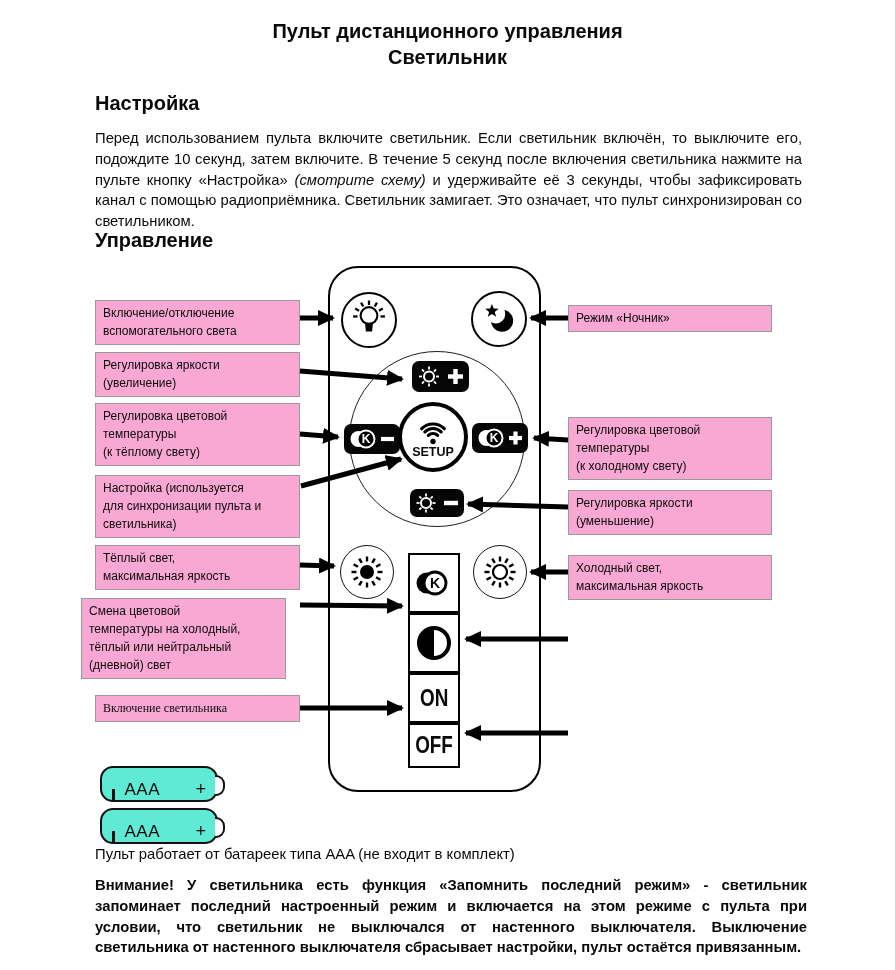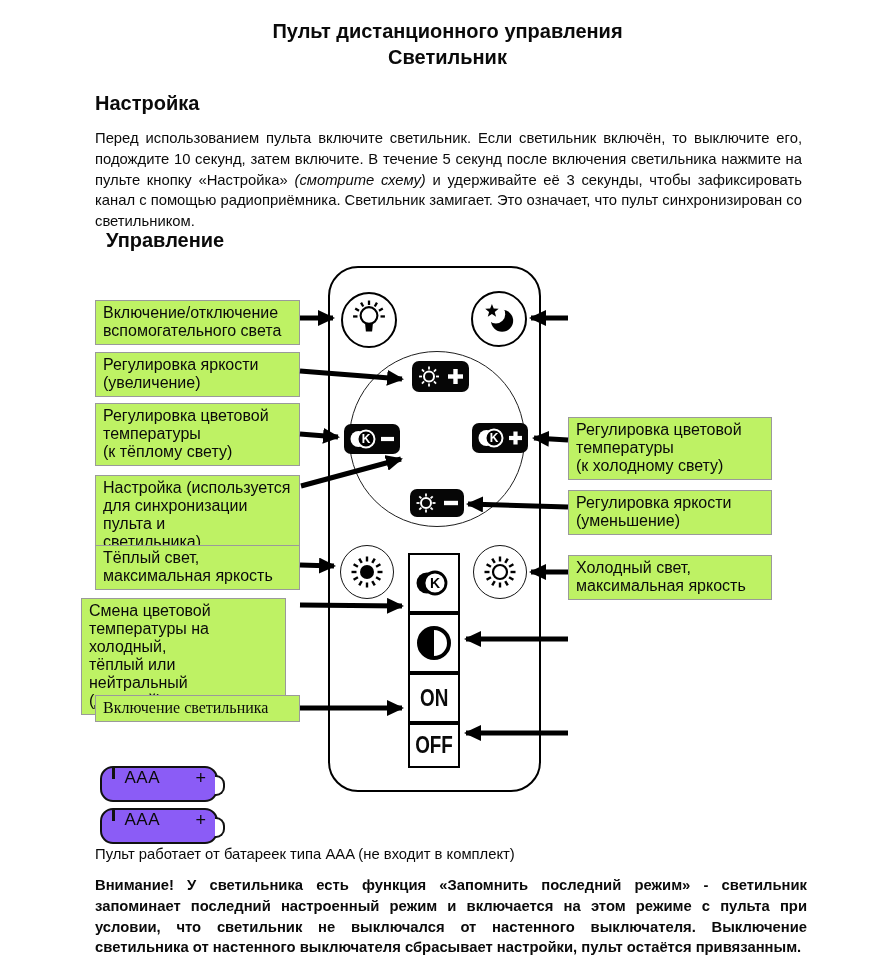--- a/index.html
+++ b/index.html
@@ -3,58 +3,58 @@
 <meta charset="utf-8">
 <style>
   html,body{margin:0;padding:0;background:#e8e8e8;}
   .page{position:relative;width:895px;height:970px;background:#ffffff;
         font-family:"Liberation Sans",sans-serif;color:#0a0a0a;overflow:hidden;}
   .abs{position:absolute;}
   .title{left:0;width:895px;text-align:center;font-size:20px;font-weight:bold;}
   .h2{font-size:20px;font-weight:bold;}
   .para{font-size:14.8px;line-height:20.8px;text-align:justify;}
   .warning{font-weight:bold;}
-  .callout{border:1.5px solid #9a9a9a;background:#bef264;padding:3px 7px 4px 7px;
-           font-size:16px;line-height:18px;white-space:pre-line;width:189px;}
+  .callout{border:1.5px solid #9a9a9a;background:#f9a8d4;padding:3px 7px 4px 7px;
+           font-size:12px;line-height:18px;white-space:pre-line;width:189px;}
   .callout.right{width:188px;}
   .remote-body{border:2px solid #000;border-radius:30px;background:#fff;}
   .circle-btn{border-radius:50%;background:#fff;display:flex;align-items:center;justify-content:center;}
   .thin{border:2.2px solid #000;}
   .sun-big{border:1.8px solid #151515;}
   .big-ring{border:1.6px solid #1f1f1f;border-radius:50%;}
   .pill{background:#060606;border-radius:7px;display:flex;align-items:center;justify-content:center;}
   .setup-btn{border:4px solid #000;border-radius:50%;background:#fff;display:flex;flex-direction:column;
              align-items:center;justify-content:center;}
   .setup-label{font-size:12.5px;font-weight:bold;letter-spacing:0;margin-top:-1px;}
   .column{border:2px solid #000;background:#fff;box-sizing:border-box;display:flex;flex-direction:column;}
   .cell{display:flex;align-items:center;justify-content:center;background:#fff;}
   .sepbar{height:4px;background:#000;flex:none;}
   .onoff{font-size:23px;font-weight:bold;display:inline-block;transform:scaleX(.82);}
-  .battery{width:118px;height:36px;border:2.5px solid #111;border-radius:13px;background:#8b5cf6;
-           display:flex;align-items:flex-start;padding:0 10px 0 10px;box-sizing:border-box;}
+  .battery{width:118px;height:36px;border:2.5px solid #111;border-radius:13px;background:#5eead4;
+           display:flex;align-items:flex-end;padding:0 10px 0 10px;box-sizing:border-box;}
   .battery .tick{width:2.5px;height:11px;background:#111;margin-right:10px;flex:none;}
   .battery .aaa{font-size:17px;letter-spacing:.5px;}
   .battery .plus{margin-left:auto;font-size:18px;}
   .nub{position:absolute;width:8px;height:17px;border:2.5px solid #111;border-left:none;
        border-radius:0 9px 9px 0;background:#fff;}
   svg{display:block;}
   .arrowlayer{pointer-events:none;}
 </style>
 </head>
 <body>
 
 <div class="page">
 
   <div class="abs title" style="top:20px;">Пульт дистанционного управления</div>
   <div class="abs title" style="top:46px;">Светильник</div>
 
   <div class="abs h2" style="left:95px;top:92px;">Настройка</div>
   <div class="abs para" style="left:95px;top:128px;width:707px;"><span>Перед использованием пульта включите светильник. Если светильник включён, то выключите его, подождите 10 секунд, затем включите. В течение 5 секунд после включения светильника нажмите на пульте кнопку «Настройка» </span><i>(смотрите схему)</i><span> и удерживайте её 3 секунды, чтобы зафиксировать канал с помощью радиоприёмника. Светильник замигает. Это означает, что пульт синхронизирован со светильником.</span></div>
 
-  <div class="abs h2" style="left:106px;top:229px;">Управление</div>
+  <div class="abs h2" style="left:95px;top:229px;">Управление</div>
 
   <div class="abs remote-body" style="left:328px;top:266px;width:209px;height:522px;"></div>
 
   <div class="abs circle-btn thin" style="left:341px;top:292px;width:52px;height:52px;">
     <span>
       <svg width="46" height="46" viewBox="0 0 52 52">
         <g stroke="#000" stroke-width="2.6">
           <line x1="13" y1="22" x2="8" y2="22"></line>
             <line x1="14.7" y1="15.5" x2="10.4" y2="13"></line>
           <line x1="19.5" y1="10.7" x2="17" y2="6.4"></line>
@@ -105,20 +105,33 @@
     <span>
       <svg width="56" height="30" viewBox="0 0 56 30">
         <circle cx="14.5" cy="15" r="8" fill="#fff"></circle>
         <circle cx="22" cy="15" r="8.5" fill="#000" stroke="#fff" stroke-width="2"></circle>
         <text x="22" y="19.3" text-anchor="middle" font-size="12" font-weight="bold" fill="#fff">K</text>
         <rect x="37" y="12.9" width="13" height="4.2" fill="#fff"></rect>
       </svg>
     </span>
   </div>
 
+  <div class="abs setup-btn" style="left:398px;top:402px;width:70px;height:70px;box-sizing:border-box;">
+    <span>
+      <svg width="44" height="30" viewBox="0 0 44 30">
+        <g fill="none" stroke="#000" stroke-width="3.2" stroke-linecap="round">
+          <path d="M17.4,19.4 A6.5,6.5 0 0 1 26.6,19.4"></path>
+          <path d="M13.87,15.87 A11.5,11.5 0 0 1 30.13,15.87"></path>
+          <path d="M10.69,12.69 A16,16 0 0 1 33.31,12.69"></path>
+        </g>
+        <circle cx="22" cy="25.5" r="2.7" fill="#000"></circle>
+      </svg>
+    </span>
+    <div class="setup-label">SETUP</div>
+  </div>
 
   <div class="abs pill" style="left:472px;top:423px;width:56px;height:30px;">
     <span>
       <svg width="56" height="30" viewBox="0 0 56 30">
         <circle cx="14.5" cy="15" r="8" fill="#fff"></circle>
         <circle cx="22" cy="15" r="8.5" fill="#000" stroke="#fff" stroke-width="2"></circle>
         <text x="22" y="19.3" text-anchor="middle" font-size="12" font-weight="bold" fill="#fff">K</text>
         <rect x="37" y="12.9" width="13" height="4.2" fill="#fff"></rect>
         <rect x="41.4" y="8.5" width="4.2" height="13" fill="#fff"></rect>
       </svg>
@@ -228,20 +241,21 @@
 для синхронизации пульта и
 светильника)</div>
   <div class="abs callout" style="left:95px;top:545px;">Тёплый свет,
 максимальная яркость</div>
   <div class="abs callout" style="left:81px;top:598px;">Смена цветовой
 температуры на холодный,
 тёплый или нейтральный
 (дневной) свет</div>
   <div class="abs callout" style="left:95px;top:695px;font-family:Liberation Serif, serif;">Включение светильника</div>
 
+  <div class="abs callout right" style="left:568px;top:305px;">Режим «Ночник»</div>
   <div class="abs callout right" style="left:568px;top:417px;">Регулировка цветовой
 температуры
 (к холодному свету)</div>
   <div class="abs callout right" style="left:568px;top:490px;">Регулировка яркости
 (уменьшение)</div>
   <div class="abs callout right" style="left:568px;top:555px;">Холодный свет,
 максимальная яркость</div>
 
   <svg class="abs arrowlayer" style="left:0;top:0;" width="895" height="970" viewBox="0 0 895 970">
     <defs>

